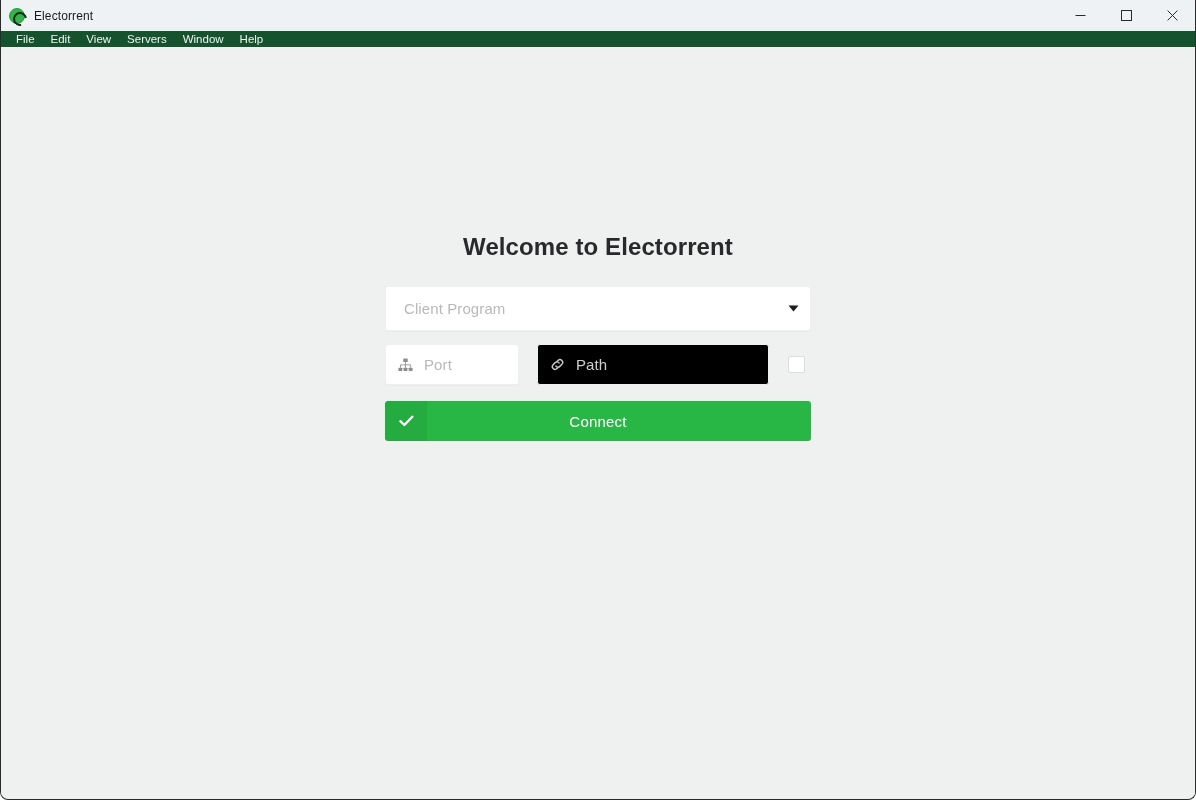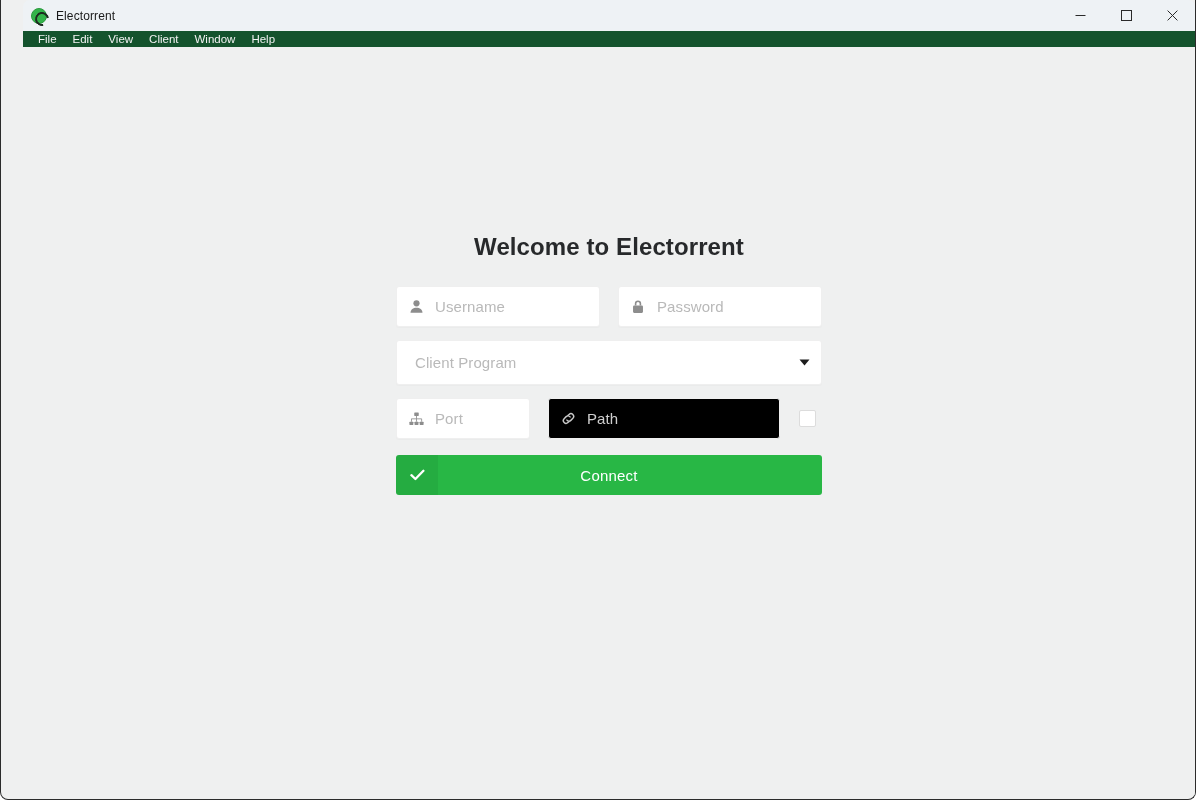--- a/index.html
+++ b/index.html
@@ -14,21 +14,20 @@
 
   #window {
     position: relative;
     width: 1196px;
     height: 800px;
     background: #eff0f0;
     border: 1px solid #2b2b2b;
     border-top: none;
     border-radius: 0 0 8px 8px;
     overflow: hidden;
-    padding-left: 22px;
   }
 
   
   #titlebar {
     position: relative;
     height: 31px;
     background: #eef2f5;
     display: flex;
     align-items: center;
     border-top-left-radius: 7px;
@@ -259,52 +258,31 @@
             <line x1="10.4" y1="0.6" x2="0.6" y2="10.4" stroke="currentColor" stroke-width="1"></line>
           </svg>
       </div>
     </div>
   </div>
 
   <div id="menubar">
     <div class="menu-item">File</div>
     <div class="menu-item">Edit</div>
     <div class="menu-item">View</div>
-    <div class="menu-item">Client</div>
+    <div class="menu-item">Servers</div>
     <div class="menu-item">Window</div>
     <div class="menu-item">Help</div>
   </div>
 
   <div id="content">
     <div id="form-wrap">
 
       <div id="welcome-title">Welcome to Electorrent</div>
 
 
-      <div class="row">
-        <div class="field" id="f-user">
-          <span class="fi-icon">
-            <svg width="15" height="15" viewBox="0 0 16 16" fill="currentColor">
-              <circle cx="8" cy="4.6" r="3.3"></circle>
-              <path d="M1.6 14.6c0-3.4 2.9-5.4 6.4-5.4s6.4 2 6.4 5.4z"></path>
-            </svg>
-          </span>
-          <span class="ph">Username</span>
-        </div>
-
-        <div class="field" id="f-pass">
-          <span class="fi-icon">
-            <svg width="14" height="15" viewBox="0 0 14 16" fill="currentColor">
-              <path d="M3.6 7V4.9a3.4 3.4 0 0 1 6.8 0V7h-1.7V4.9a1.7 1.7 0 0 0-3.4 0V7z"></path>
-              <rect x="1.7" y="6.9" width="10.6" height="8" rx="1.2"></rect>
-            </svg>
-          </span>
-          <span class="ph">Password</span>
-        </div>
-      </div>
 
       <div class="row">
         <div class="field" id="f-client">
           <span class="ph indent">Client Program</span>
           <span class="caret">
             <svg width="11" height="7" viewBox="0 0 11 7">
                 <path d="M0.5 0.5 L10.5 0.5 L5.5 6.5 Z" fill="#1d1d1d"></path>
               </svg>
           </span>
         </div>

